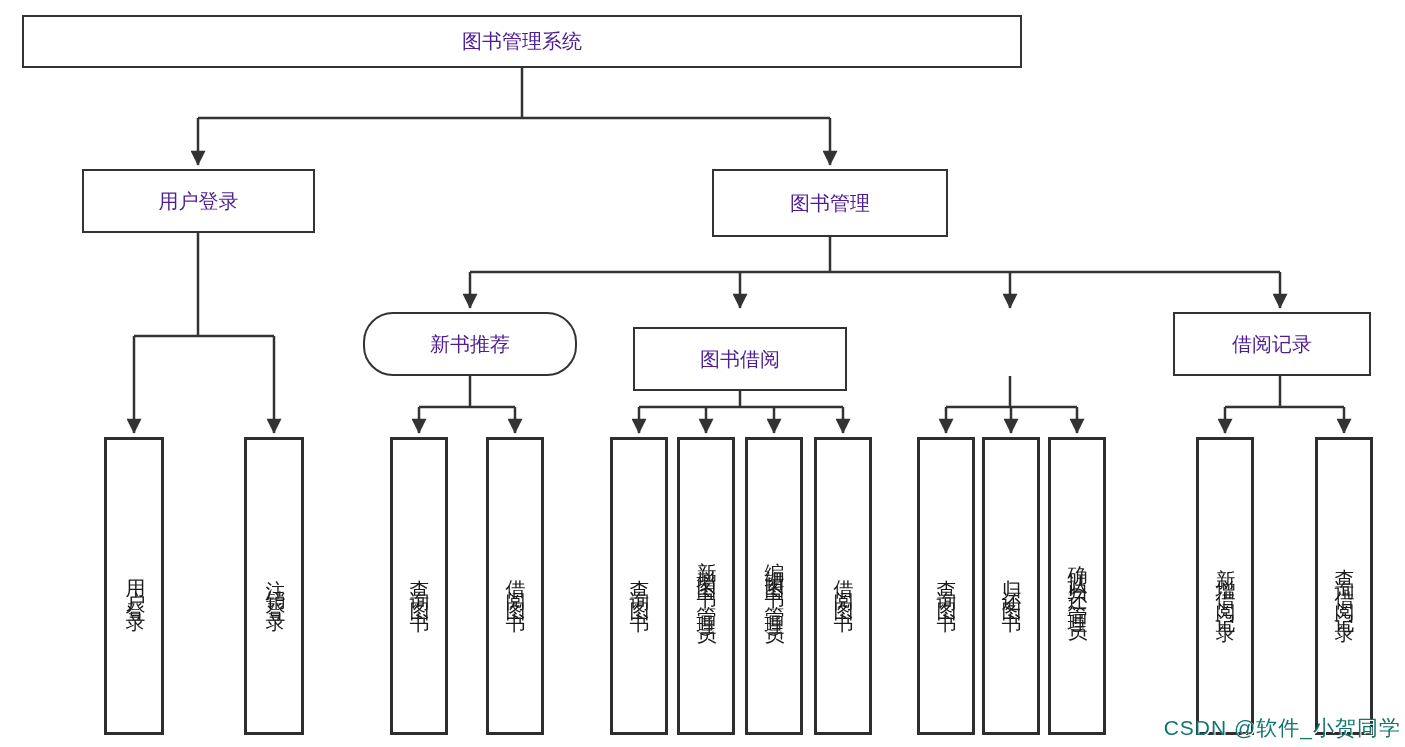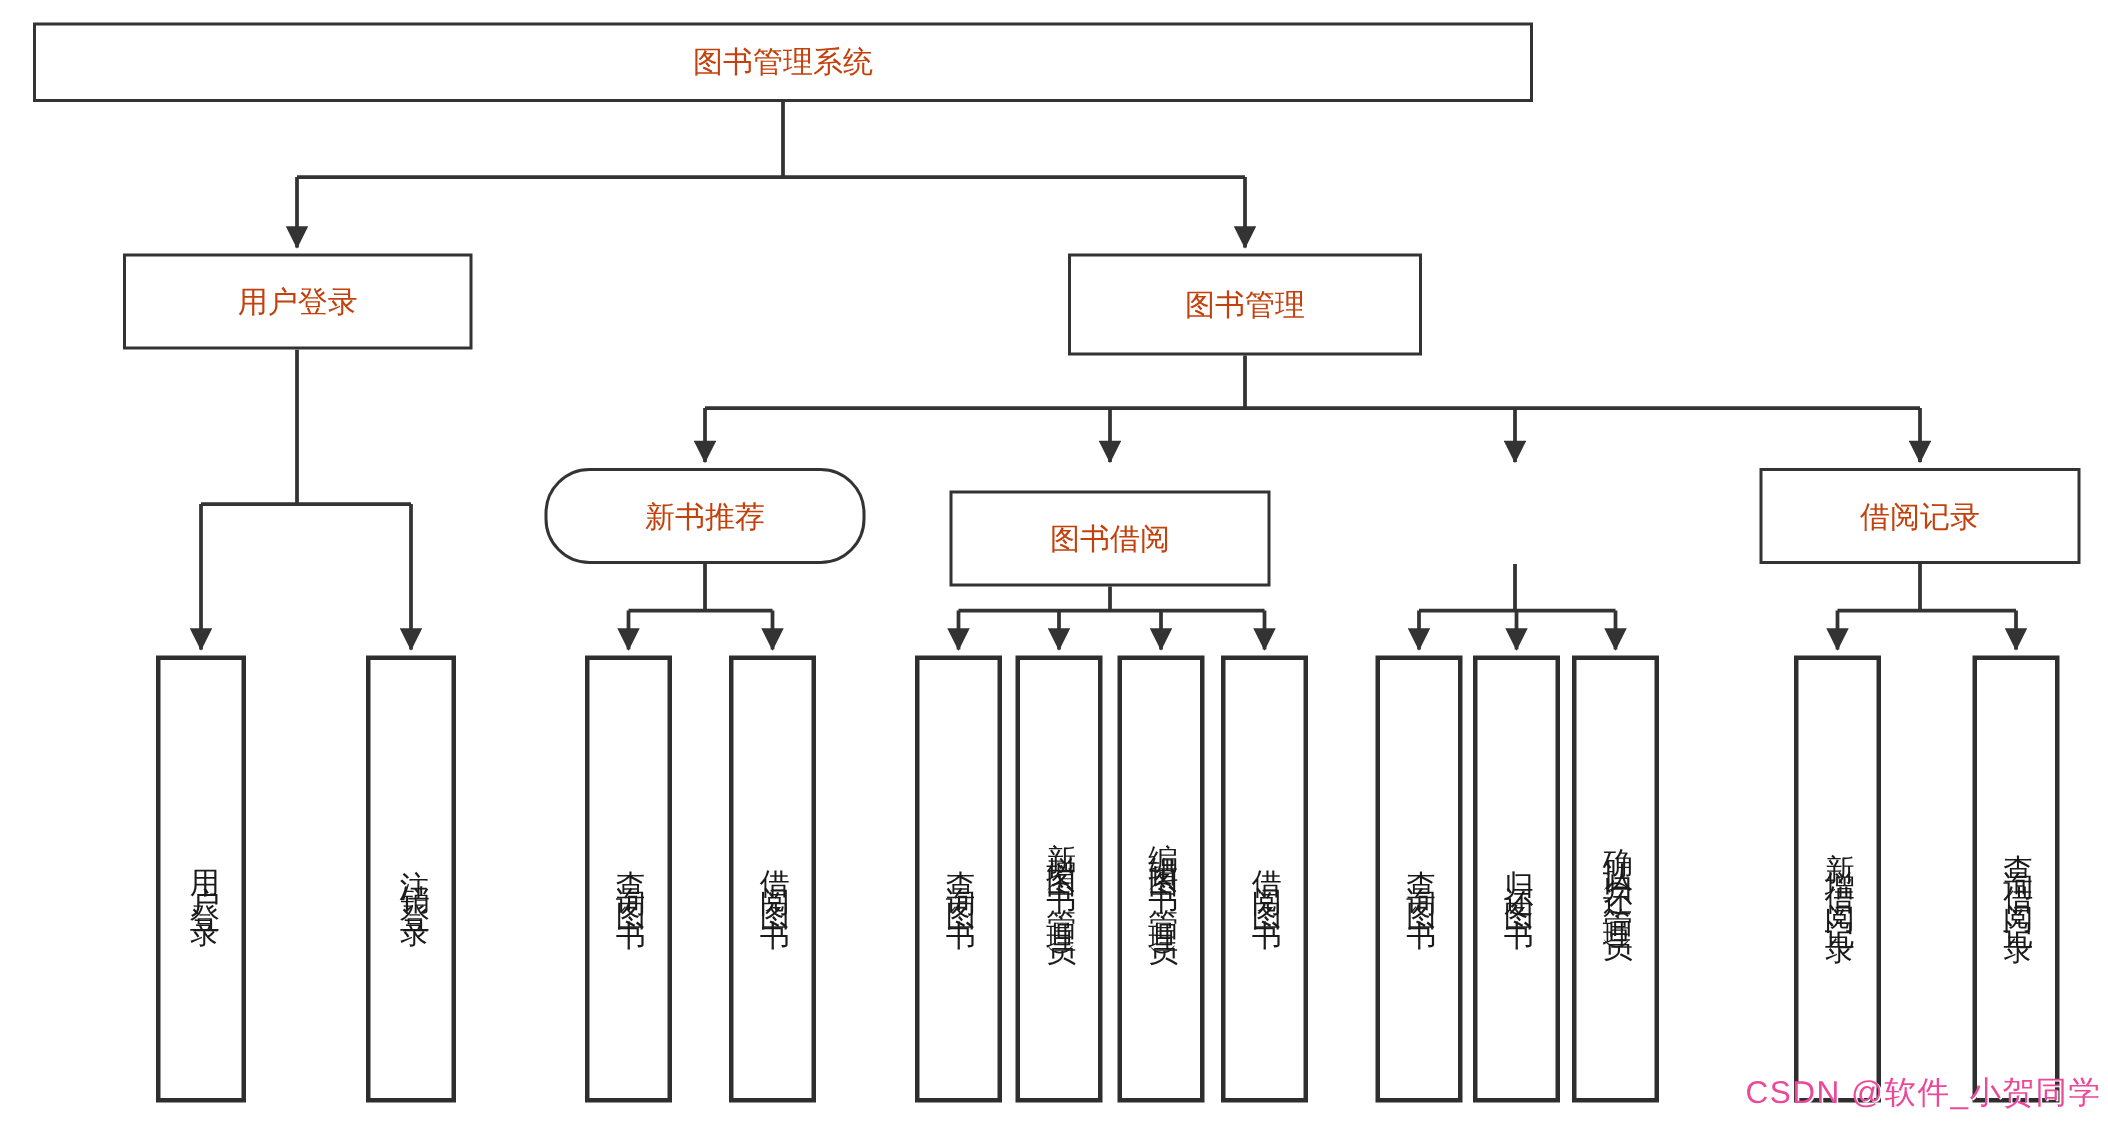--- a/index.html
+++ b/index.html
@@ -15,21 +15,21 @@
     position: absolute;
     left: 0; top: 0;
     width: 1405px; height: 747px;
     z-index: 0;
   }
   .box {
     position: absolute;
     box-sizing: border-box;
     background: #ffffff;
     border: 2px solid #333333;
-    color: #c2410c;
+    color: #4c1d95;
     display: flex;
     align-items: center;
     justify-content: center;
     font-size: 20px;
     z-index: 1;
     white-space: nowrap;
   }
   .leaf {
     position: absolute;
     box-sizing: border-box;
@@ -46,21 +46,21 @@
     text-align: center;
     letter-spacing: 11px;
     line-height: 50px;
   }
   .watermark {
     position: absolute;
     right: 4px;
     top: 714px;
     z-index: 2;
     font-size: 21px;
-    color: #ec4899;
+    color: #0f766e;
     letter-spacing: 1px;
     text-shadow: 1px 1px 0 #ffffff;
     white-space: nowrap;
   }
 </style>
 </head>
 <body>
 
 <div class="page">
 
@@ -107,21 +107,21 @@
     </g>
   </svg>
 
   <div class="box" style="left:22px; top:15px; width:1000px; height:53px;">图书管理系统</div>
 
   <div class="box" style="left:82px; top:169px; width:233px; height:64px;">用户登录</div>
   <div class="box" style="left:712px; top:169px; width:236px; height:68px;">图书管理</div>
 
   <div class="box" style="left:363px; top:312px; width:214px; height:64px;border-radius:30px;">新书推荐</div>
   <div class="box" style="left:633px; top:327px; width:214px; height:64px;">图书借阅</div>
-  <div class="box" style="left:1173px; top:312px; width:214px; height:64px;">借阅记录</div>
+  <div class="box" style="left:1173px; top:312px; width:198px; height:64px;">借阅记录</div>
 
   <div class="leaf" style="left:104px; width:60px;">用户登录</div>
   <div class="leaf" style="left:244px; width:60px;">注销登录</div>
 
   <div class="leaf" style="left:390px;">查询图书</div>
   <div class="leaf" style="left:486px;">借阅图书</div>
 
   <div class="leaf" style="left:610px;">查询图书</div>
   <div class="leaf" style="left:677px; letter-spacing:9px;">新增图书（管理员）</div>
   <div class="leaf" style="left:745px; letter-spacing:9px;">编辑图书（管理员）</div>

